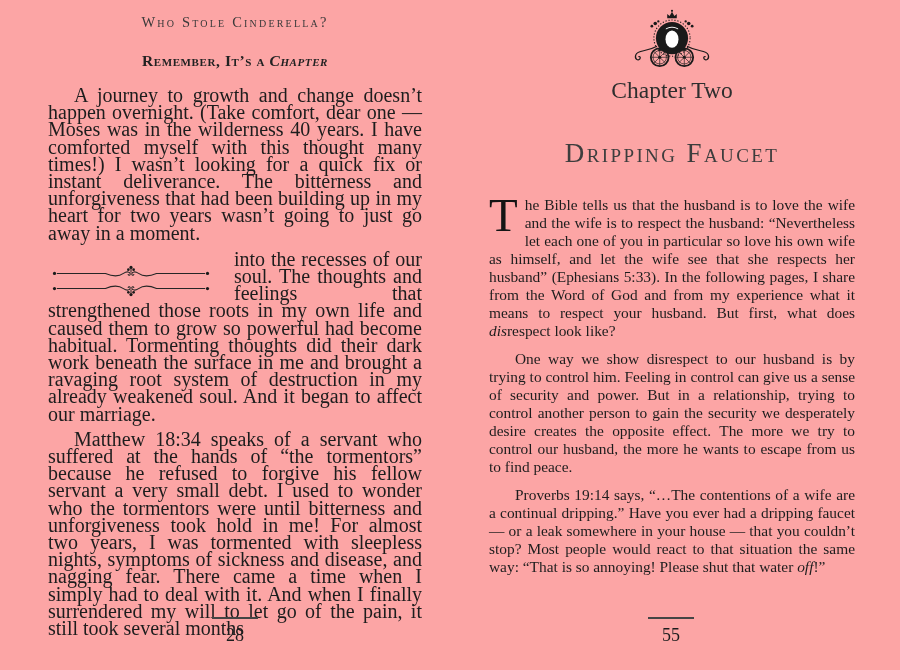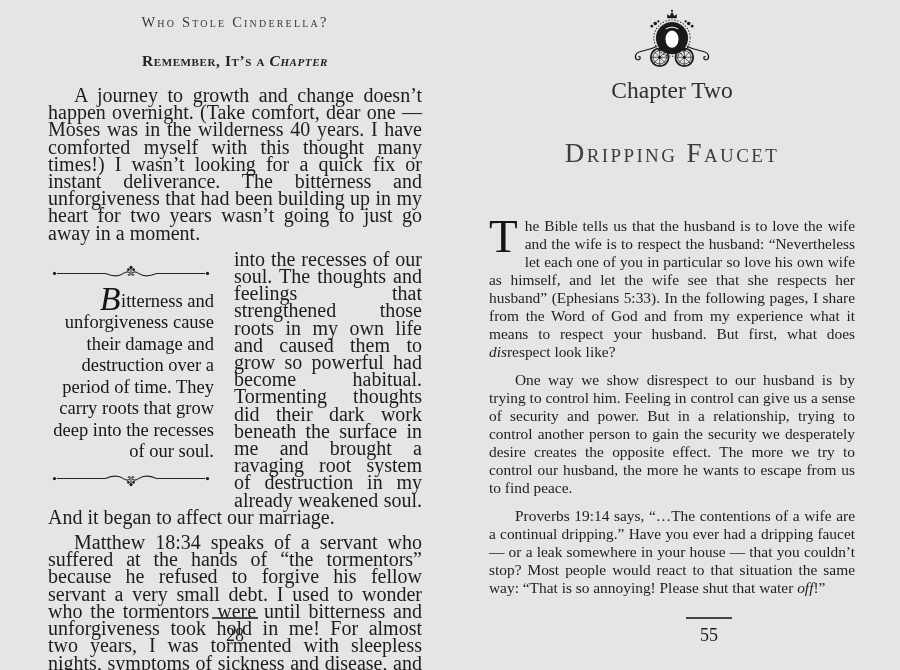--- a/index.html
+++ b/index.html
@@ -4,21 +4,21 @@
 <style>
   html, body { margin: 0; padding: 0; }
   body {
     width: 900px; height: 670px;
     background: #ffffff;
     font-family: "Liberation Serif", "DejaVu Serif", serif;
     color: #1d1d1d;
     overflow: hidden;
     position: relative;
   }
-  .canvas { position: absolute; inset: 0; background: #e5e5e5; }
+  .canvas { position: absolute; inset: 0; background: #fca5a5; }
 
   
   .page { position: absolute; top: 14px; }
   .page-left  { left: 48px;  width: 374px; }
   .page-right { left: 489px; width: 366px; top: 8px; }
 
   
   .running-head {
     text-align: center;
     font-variant: small-caps;
@@ -84,21 +84,21 @@
     margin-bottom: 34px;
     white-space: nowrap;
   }
   .chapter-title {
     text-align: center;
     font-variant: small-caps;
     font-size: 27px;
     line-height: 31px;
     letter-spacing: 2.4px;
     color: #3d3d3d;
-    margin-bottom: 48px;
+    margin-bottom: 27px;
   }
   .rp-body p {
     margin: 0;
     font-size: 15.4px;
     line-height: 18px;
     text-align: justify;
   }
   .rp-body p.follow { text-indent: 26px; margin-top: 10px; }
   .dropcap {
     float: left;
@@ -110,21 +110,21 @@
   .ital { font-style: italic; }
 
   
   .footer {
     position: absolute;
     top: 617px;
     width: 46px;
     text-align: center;
   }
   .footer-left  { left: 212px; }
-  .footer-right { left: 686px; }
+  .footer-right { left: 648px; }
   .footer .rule {
     height: 0;
     border-top: 2.6px solid #454545;
     margin-bottom: 6px;
   }
   .footer .num {
     font-size: 18px;
     color: #1d1d1d;
   }
 
@@ -152,21 +152,20 @@
             <path class="stroke" d="M57 10 C65 13.5 71 13.5 76 10 C79.5 7.5 83 8 83.2 10.5 C83.4 12 81.5 12.4 81 11.1"></path>
             <path class="stroke" d="M111 10 C103 13.5 97 13.5 92 10 C88.5 7.5 85 8 84.8 10.5 C84.6 12 86.5 12.4 87 11.1"></path>
             <circle class="fill" cx="84" cy="3.6" r="1.7"></circle>
             <circle class="fill" cx="81.2" cy="6" r="1.4"></circle>
             <circle class="fill" cx="86.8" cy="6" r="1.4"></circle>
             <line class="stroke" x1="84" y1="5.2" x2="84" y2="8.8"></line>
             <line class="stroke" x1="111" y1="10" x2="162" y2="10"></line>
             <circle class="fill" cx="165" cy="10" r="1.7"></circle>
           </svg>
 
-          <div class="pq-text"><span class="pq-initial">B</span><span>itterness and unforgiveness cause their damage and destruction over a period of time. They carry roots that grow deep into the recesses of our soul.</span></div>
 
           <svg class="orn flip" viewBox="0 0 168 18">
             <circle class="fill" cx="3" cy="10" r="1.7"></circle>
             <line class="stroke" x1="6" y1="10" x2="57" y2="10"></line>
             <path class="stroke" d="M57 10 C65 13.5 71 13.5 76 10 C79.5 7.5 83 8 83.2 10.5 C83.4 12 81.5 12.4 81 11.1"></path>
             <path class="stroke" d="M111 10 C103 13.5 97 13.5 92 10 C88.5 7.5 85 8 84.8 10.5 C84.6 12 86.5 12.4 87 11.1"></path>
             <circle class="fill" cx="84" cy="3.6" r="1.7"></circle>
             <circle class="fill" cx="81.2" cy="6" r="1.4"></circle>
             <circle class="fill" cx="86.8" cy="6" r="1.4"></circle>
             <line class="stroke" x1="84" y1="5.2" x2="84" y2="8.8"></line>

